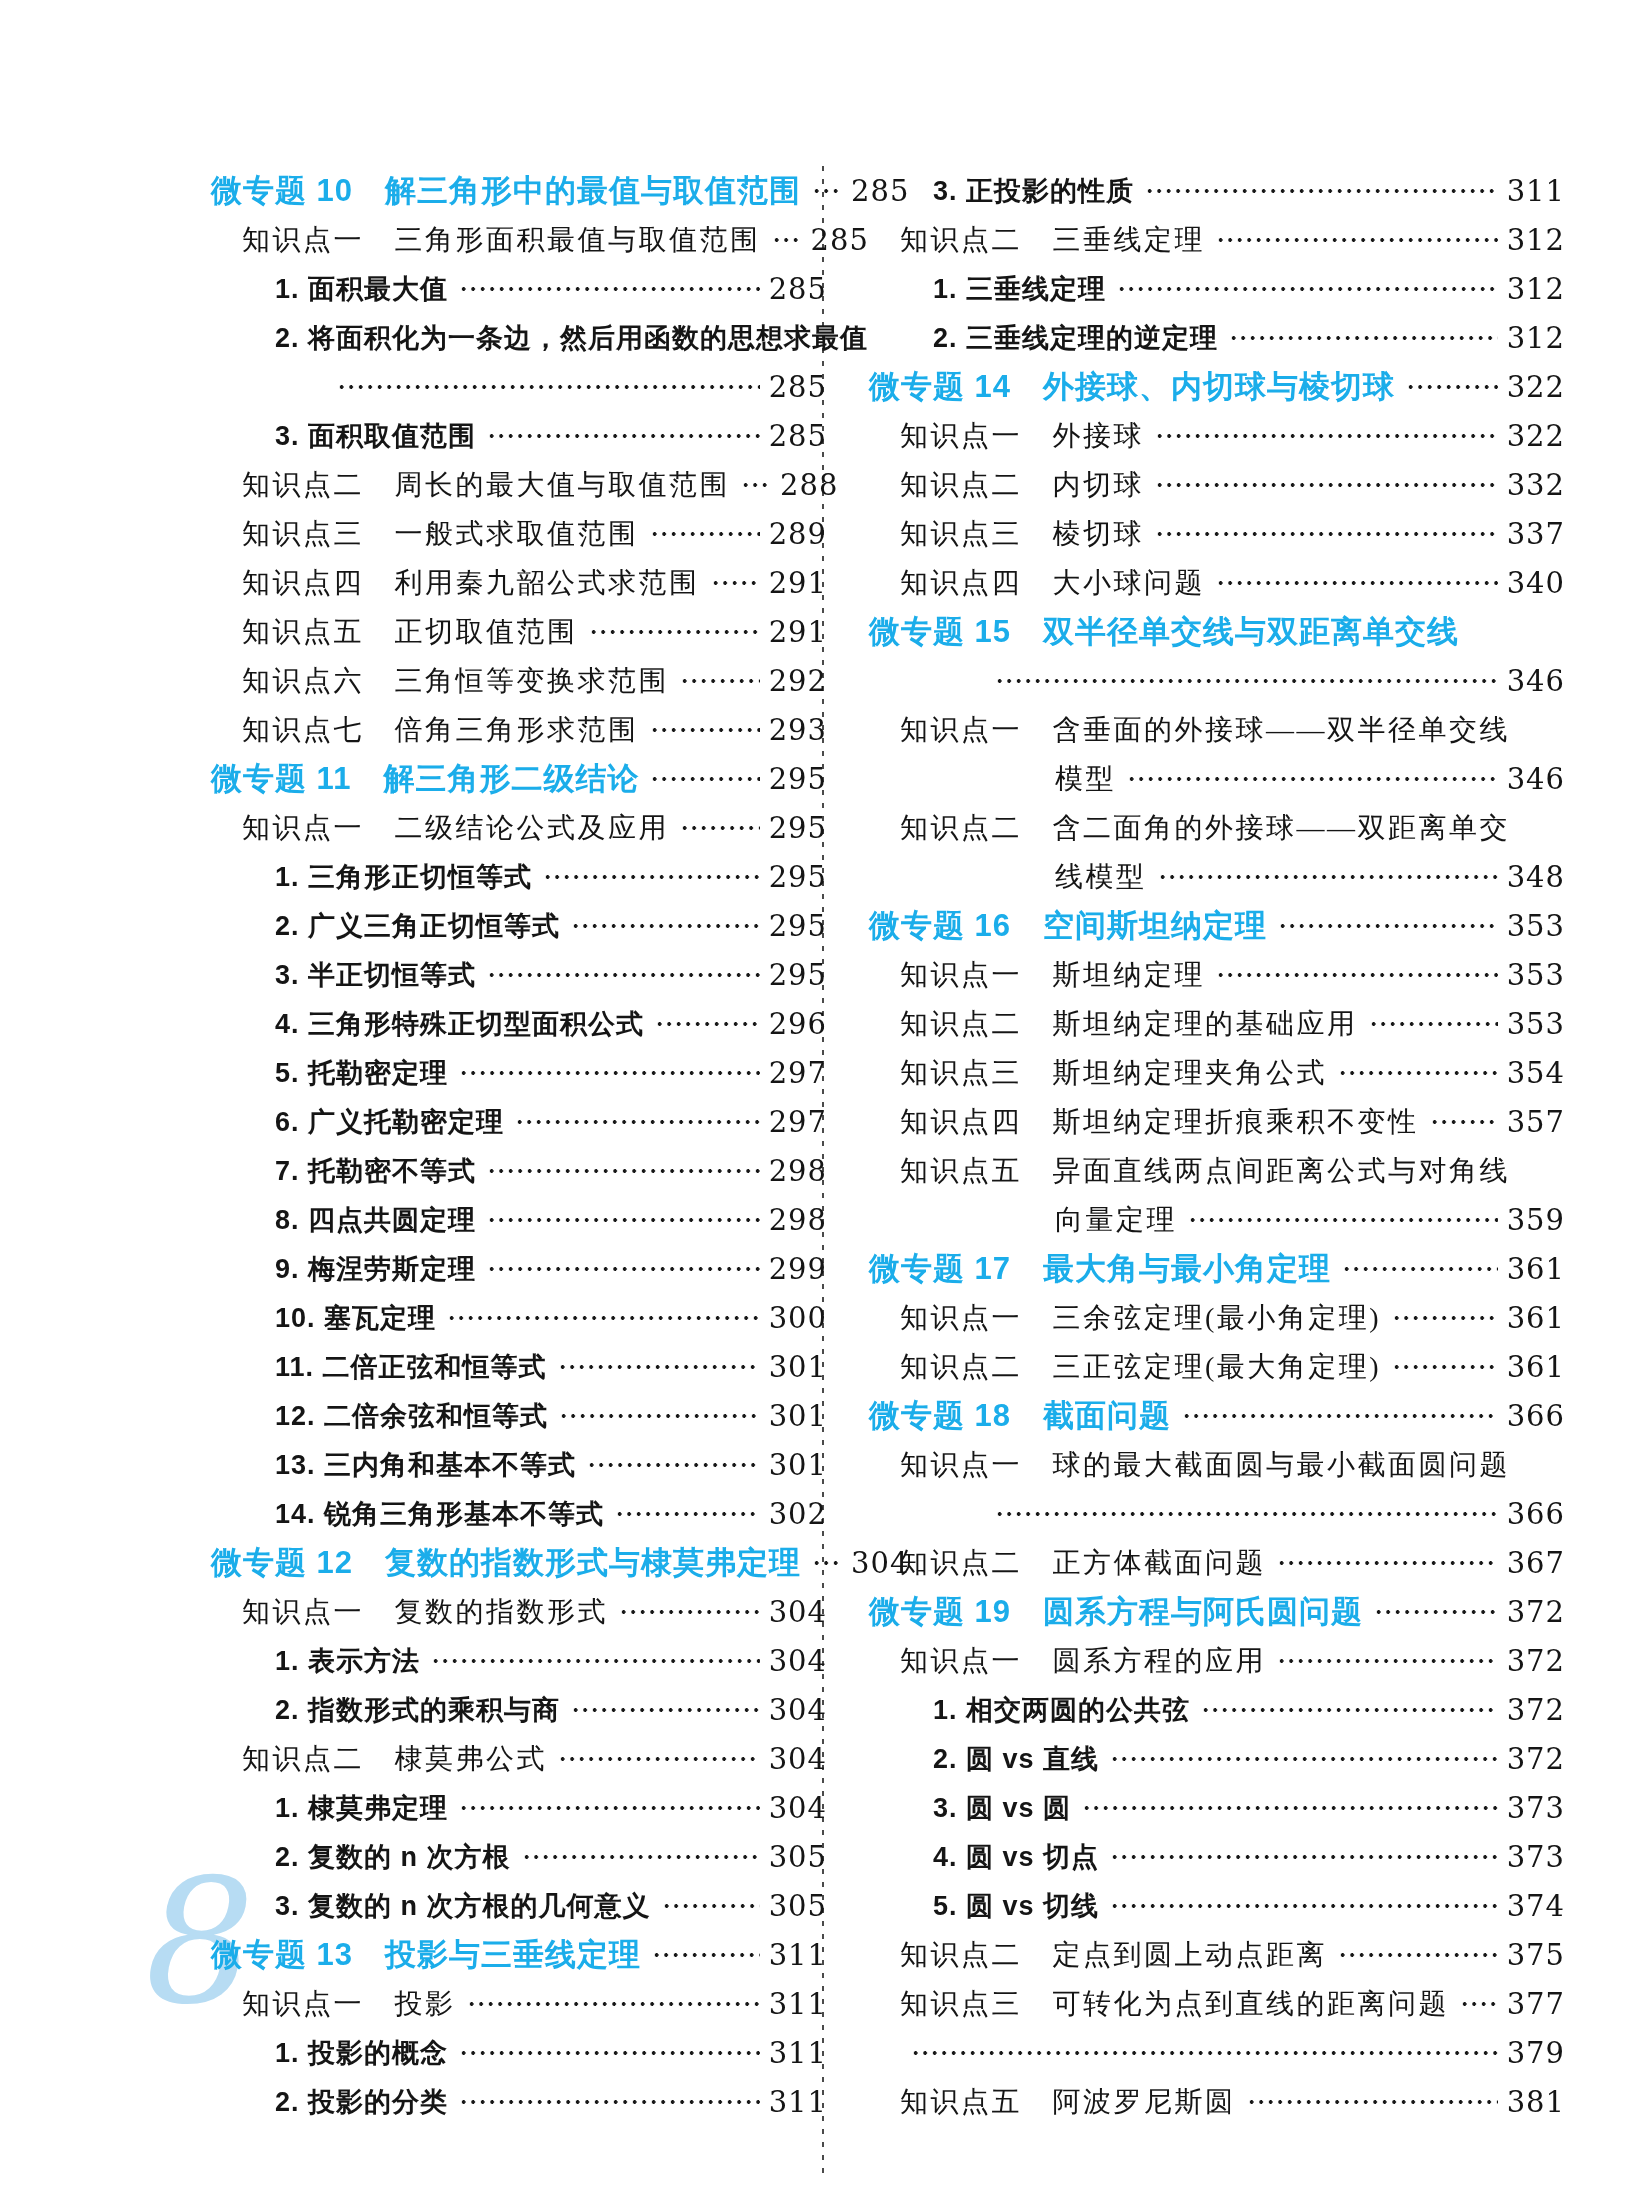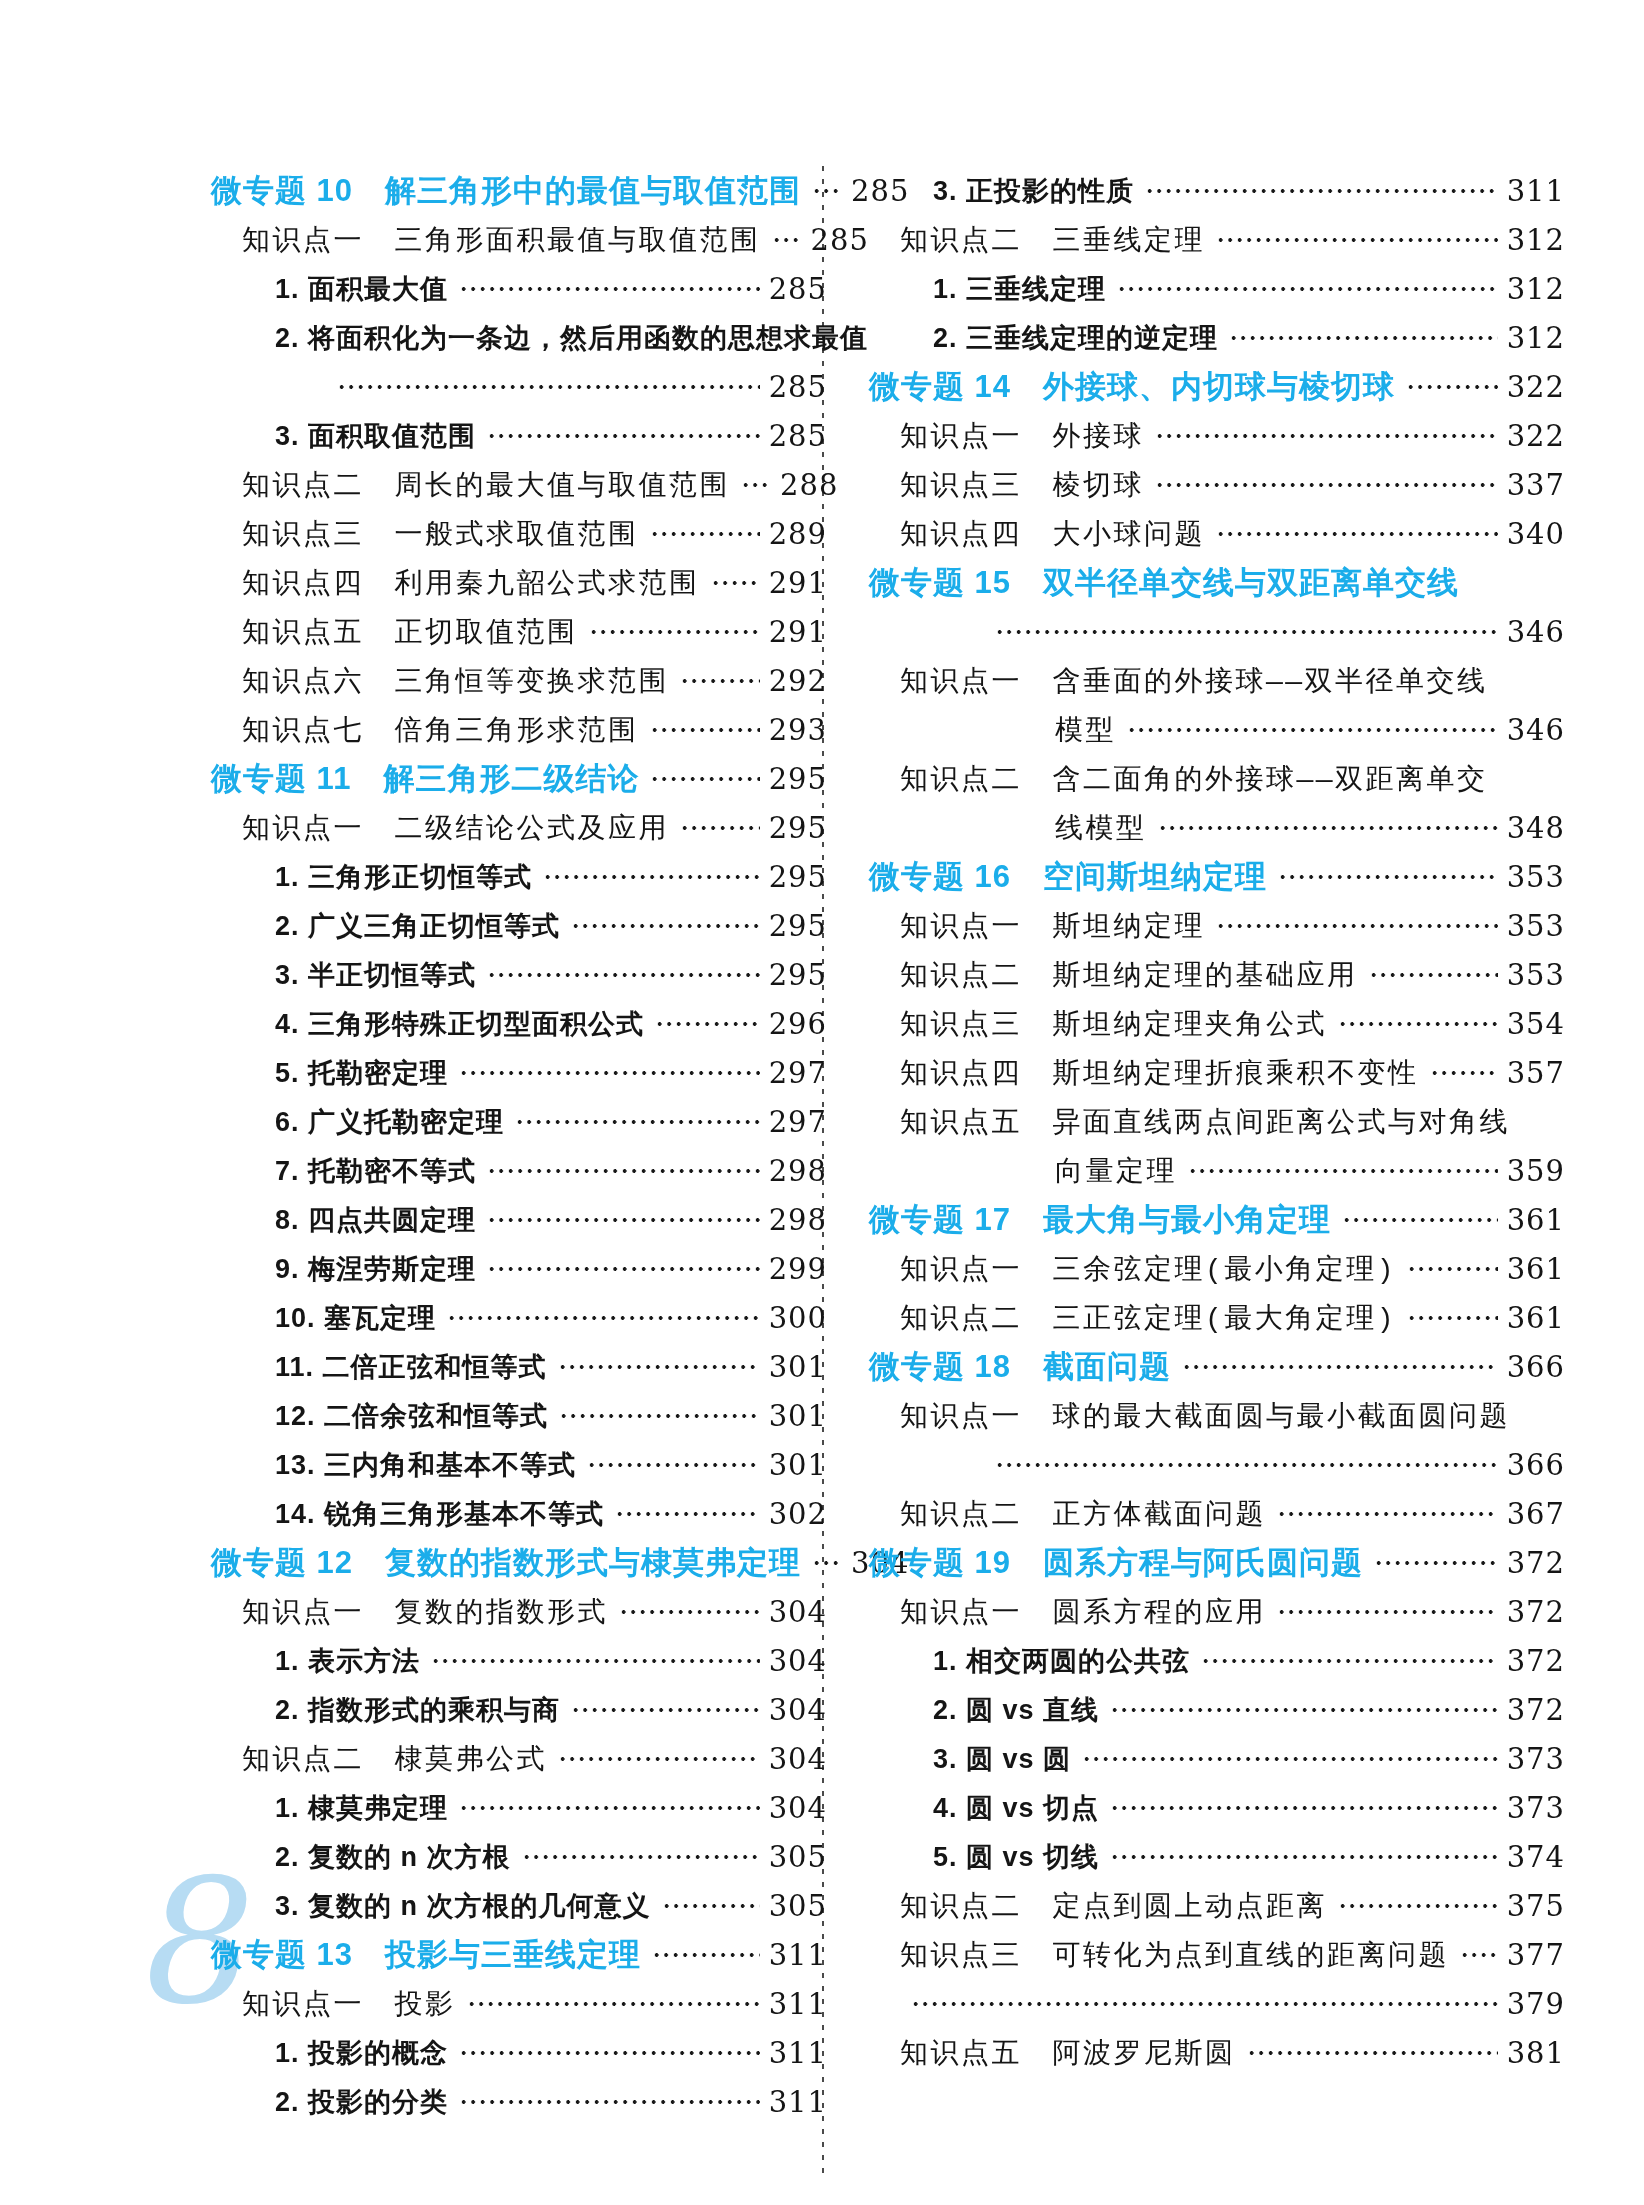--- a/index.html
+++ b/index.html
@@ -47,21 +47,21 @@
 
   .lbl { white-space:nowrap; }
   .row.chapter .lbl {
     font-family:"Liberation Sans", sans-serif;
     font-weight:700;
     font-size:31px;
     letter-spacing:1px;
     color:var(--accent,#1badea);
   }
   .row.point .lbl, .line.contline .lbl {
-    font-family:Liberation Mono, monospace;
+    font-family:Liberation Serif, serif;
     font-weight:400;
     font-size:28px;
     letter-spacing:2.5px;
     color:var(--text,#111);
   }
   .row.item .lbl {
     font-family:"Liberation Sans", sans-serif;
     font-weight:600;
     font-size:27px;
     letter-spacing:1px;
@@ -407,20 +407,27 @@
       </div>
       <div class="row point">
         <div class="line l1">
           <span class="lbl">知识点一　外接球</span>
           <span class="lead"></span>
           <span class="pageno">322</span>
         </div>
       </div>
       <div class="row point">
         <div class="line l1">
+          <span class="lbl">知识点二　内切球</span>
+          <span class="lead"></span>
+          <span class="pageno">332</span>
+        </div>
+      </div>
+      <div class="row point">
+        <div class="line l1">
           <span class="lbl">知识点三　棱切球</span>
           <span class="lead"></span>
           <span class="pageno">337</span>
         </div>
       </div>
       <div class="row point">
         <div class="line l1">
           <span class="lbl">知识点四　大小球问题</span>
           <span class="lead"></span>
           <span class="pageno">340</span>

